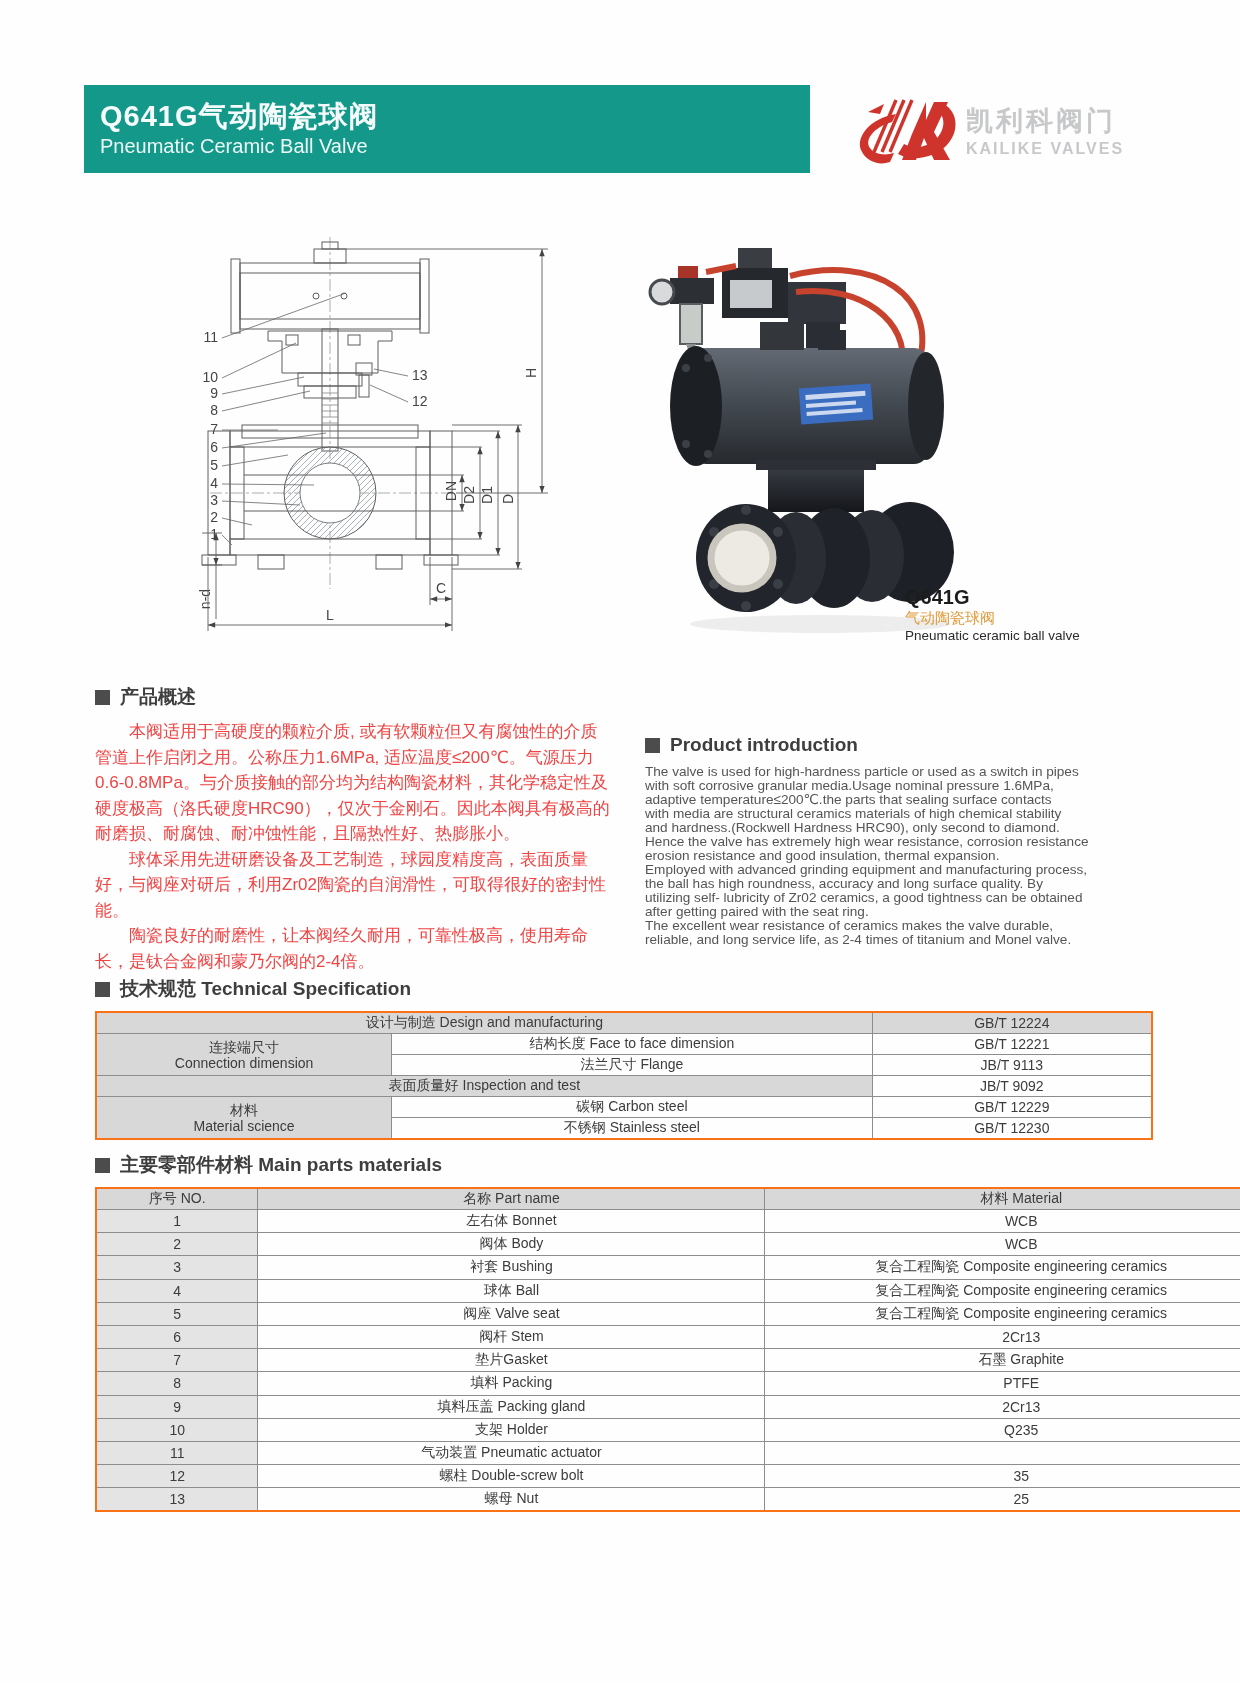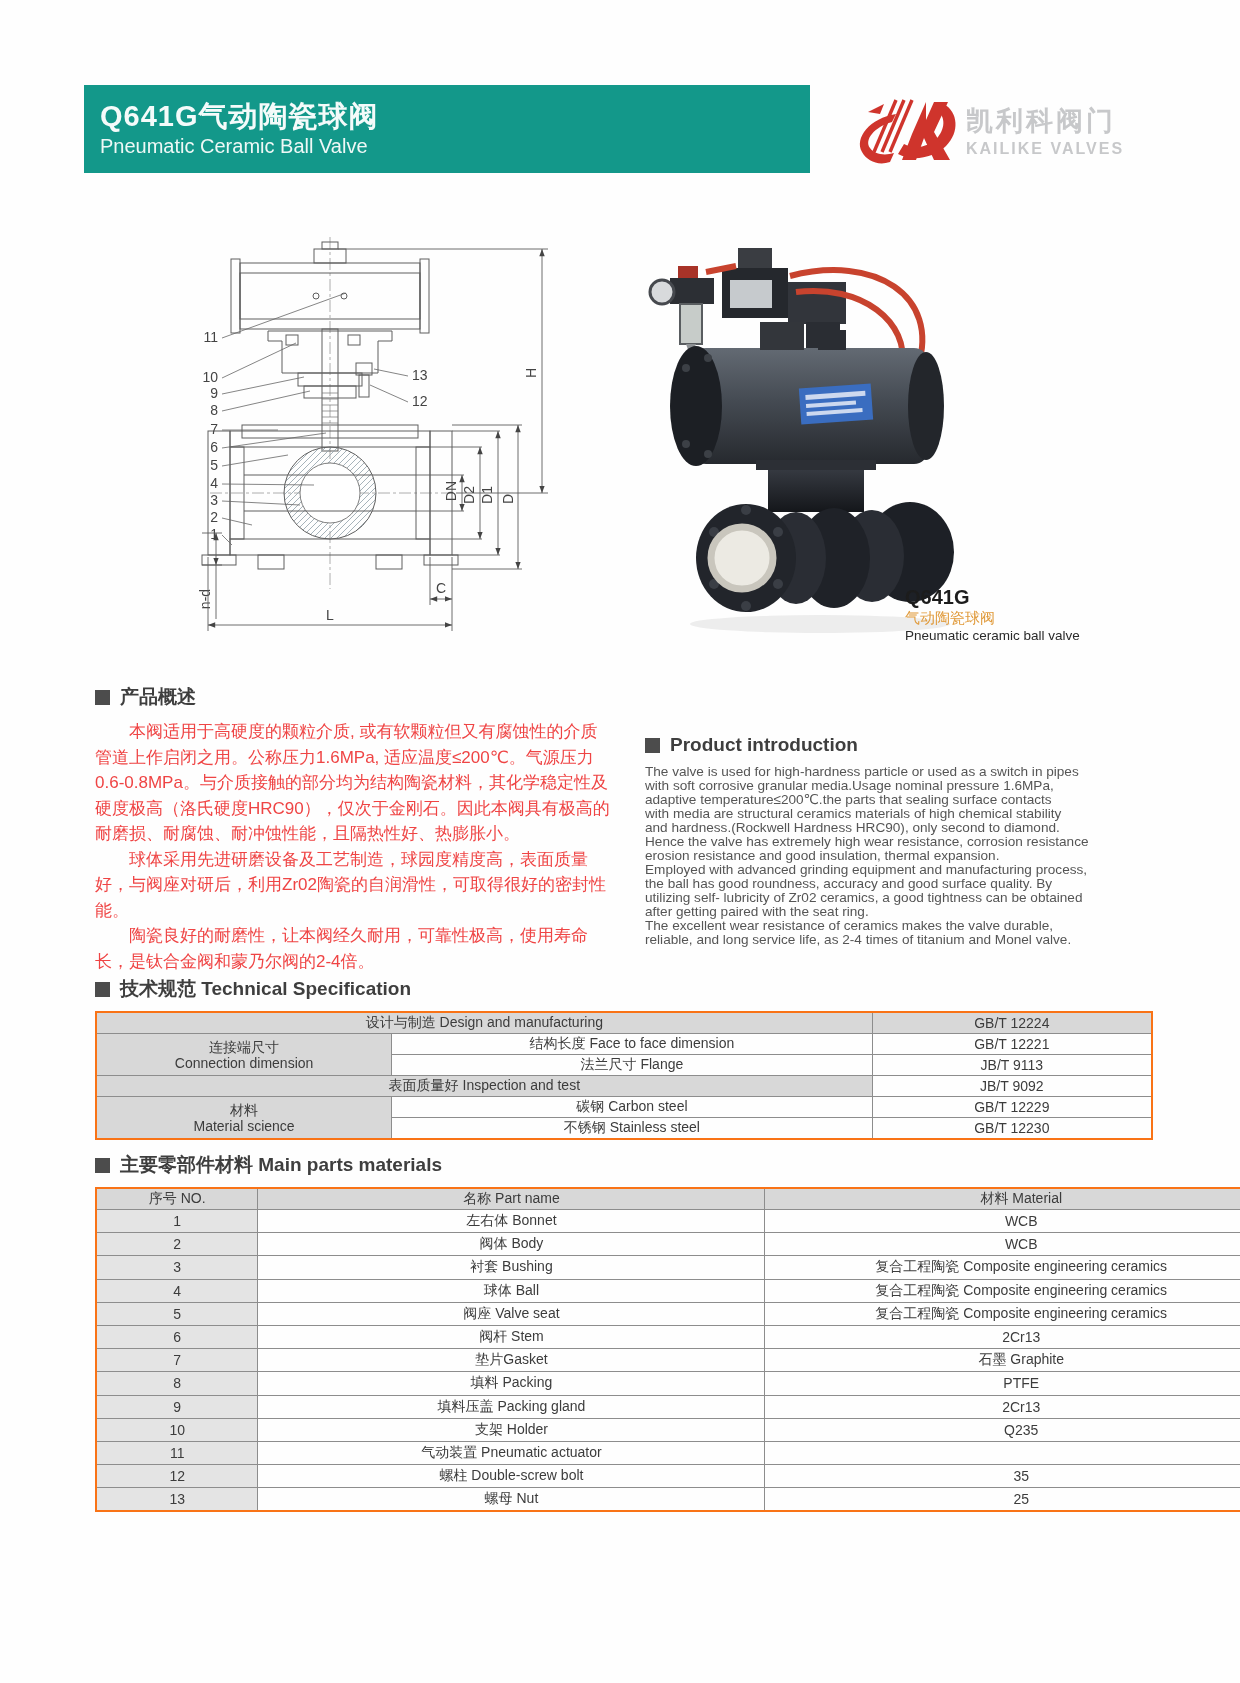--- a/index.html
+++ b/index.html
@@ -317,21 +317,21 @@
     <div>
 
     <div class="eline">The valve is used for high-hardness particle or used as a switch in pipes</div>
         <div class="eline">with soft corrosive granular media.Usage nominal pressure 1.6MPa,</div>
         <div class="eline">adaptive temperature≤200℃.the parts that sealing surface contacts</div>
         <div class="eline">with media are structural ceramics materials of high chemical stability</div>
         <div class="eline">and hardness.(Rockwell Hardness HRC90), only second to diamond.</div>
         <div class="eline">Hence the valve has extremely high wear resistance, corrosion resistance</div>
         <div class="eline">erosion resistance and good insulation, thermal expansion.</div>
         <div class="eline">Employed with advanced grinding equipment and manufacturing process,</div>
-        <div class="eline">the ball has good  roundness, accuracy and good surface quality. By</div>
+        <div class="eline">the ball has high  roundness, accuracy and long surface quality. By</div>
         <div class="eline">utilizing self- lubricity of Zr02 ceramics, a good tightness can be obtained</div>
         <div class="eline">after getting paired with the seat ring.</div>
         <div class="eline">The excellent wear resistance of ceramics makes the valve durable,</div>
         <div class="eline">reliable, and long service life, as 2-4 times of titanium and Monel valve.</div>
       </div>
   </div>
 
   <div class="tech">
     <div class="sec-h">
       <span class="sq"></span>

